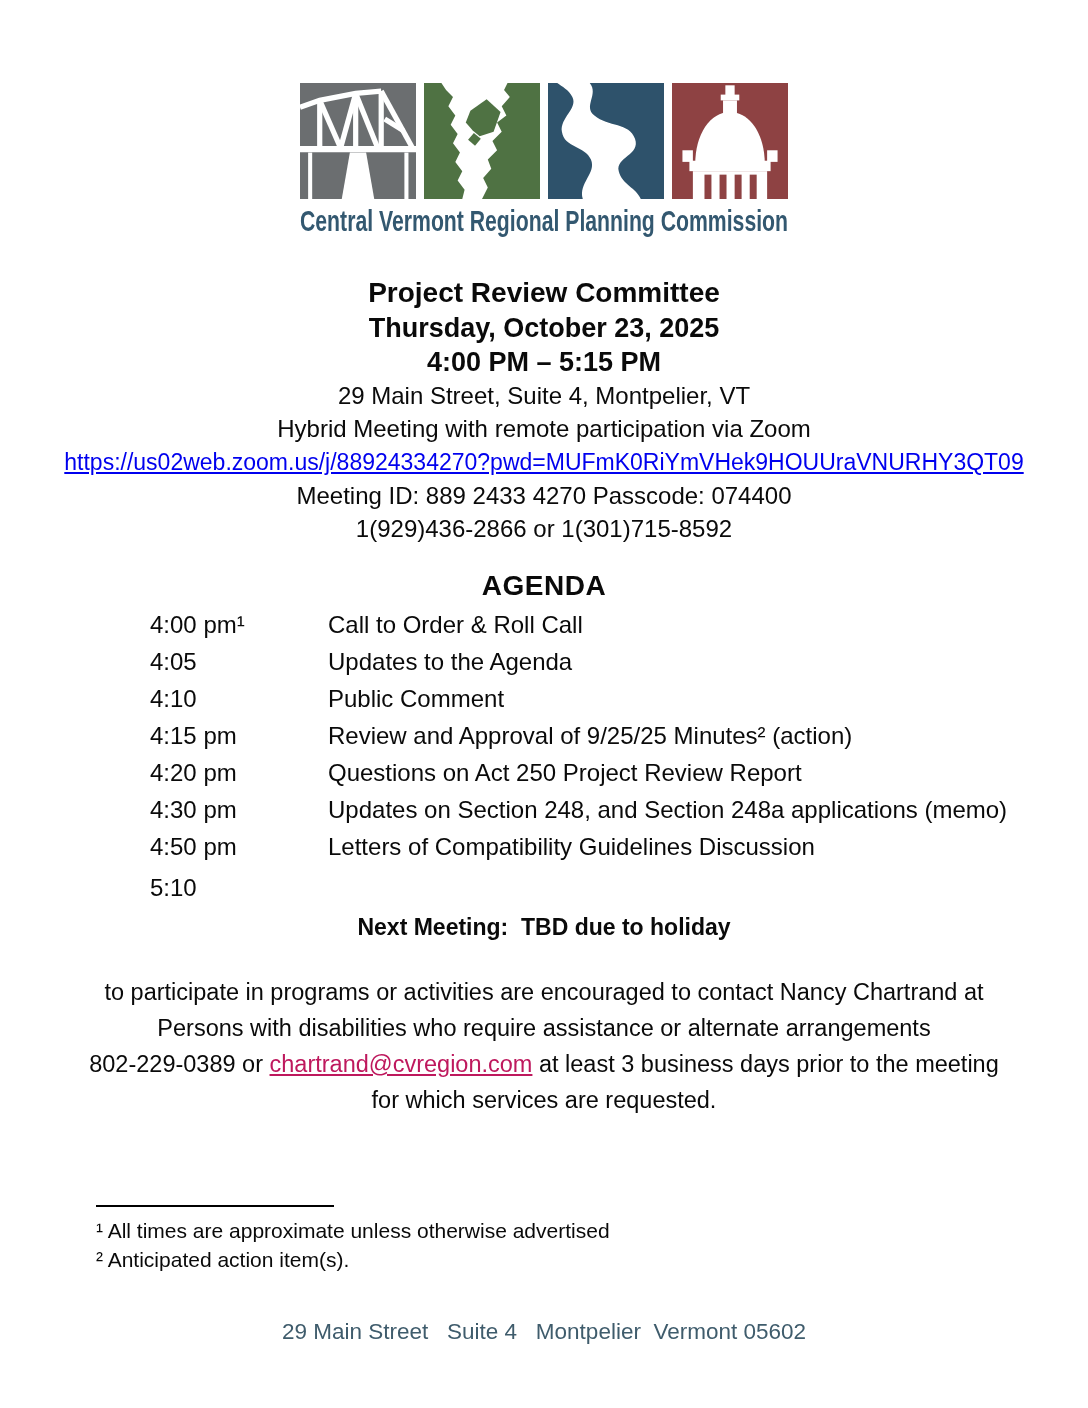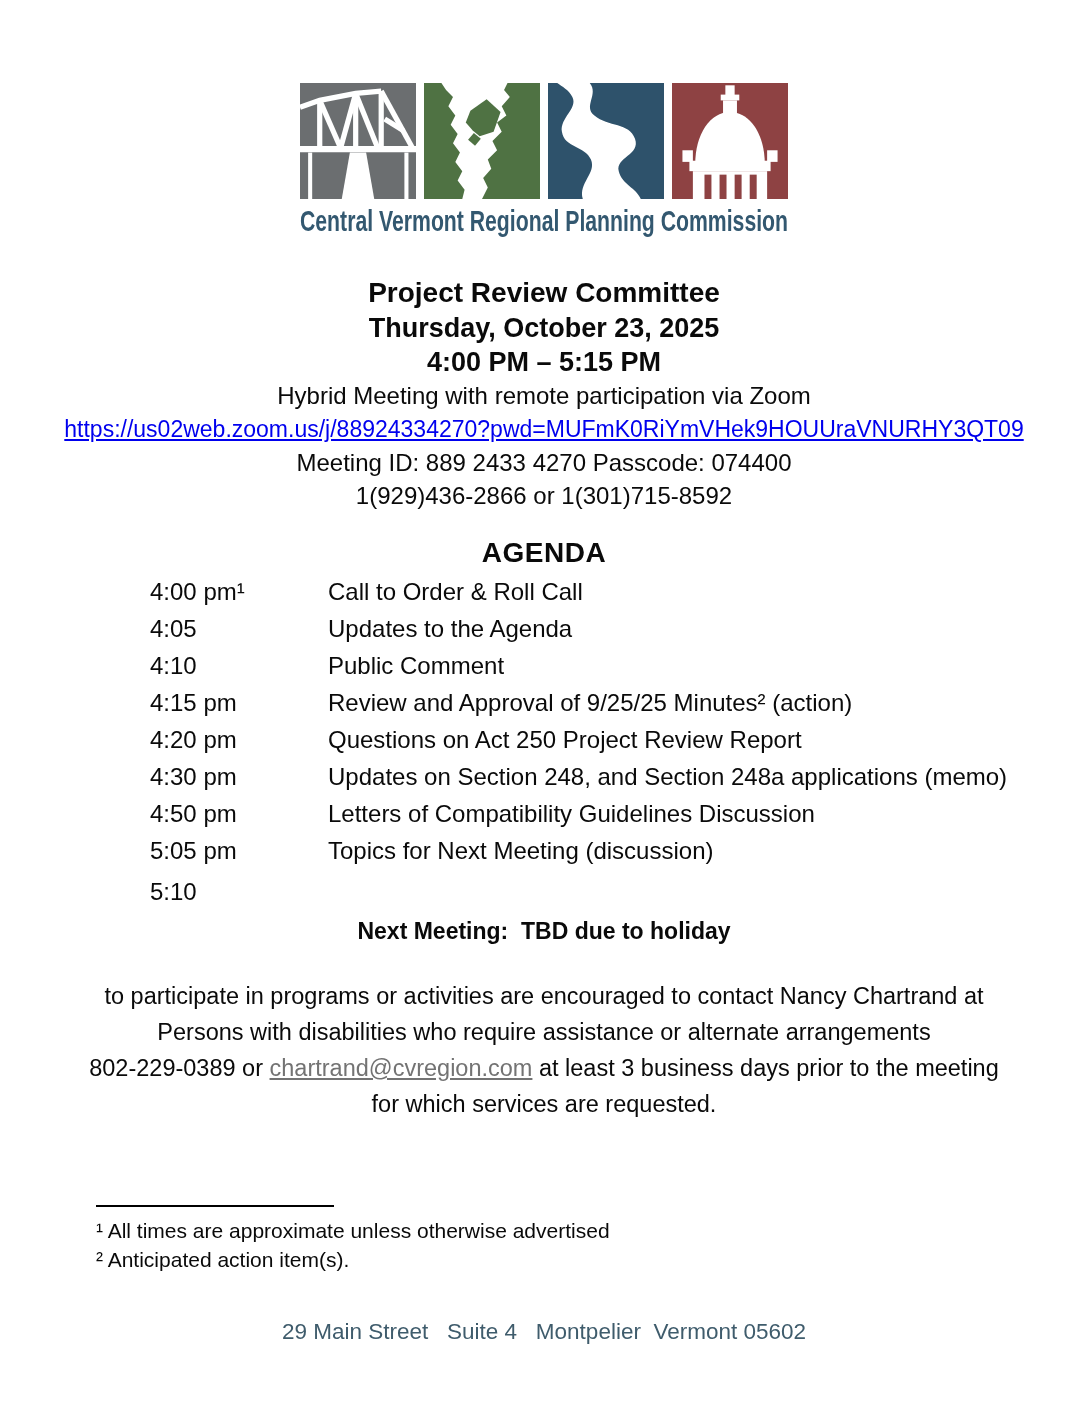--- a/index.html
+++ b/index.html
@@ -59,21 +59,21 @@
     text-align: center;
     font-size: 23px;
     line-height: 30px;
     font-weight: bold;
     white-space: pre-wrap;
   }
 
   
   .accessibility { margin-top: 32px; text-align: center; }
   .acc-line { font-size: 23.5px; line-height: 36px; }
-  .email-link { color: #737373; text-decoration: underline; }
+  .email-link { color: #be185d; text-decoration: underline; }
 
   
   .footnotes { position: absolute; left: 96px; top: 1205px; }
   .footnote-rule {
     width: 238px;
     border-top: 2px solid #000;
     margin-bottom: 9px;
   }
   .footnote { font-size: 21px; line-height: 29px; }
 
@@ -149,20 +149,21 @@
 
     <svg class="wordmark" width="492" height="40" viewBox="0 0 492 40">
       <text x="246" y="29" text-anchor="middle" textLength="488" lengthAdjust="spacingAndGlyphs" font-size="30" font-weight="bold" fill="#335870">Central Vermont Regional Planning Commission</text>
     </svg>
   </header>
 
   <section class="header-block">
     <h1 class="doc-title">Project Review Committee</h1>
     <p class="doc-date">Thursday, October 23, 2025</p>
     <p class="doc-time">4:00 PM – 5:15 PM</p>
+    <p class="hdr-line">29 Main Street, Suite 4, Montpelier, VT</p>
     <p class="hdr-line">Hybrid Meeting with remote participation via Zoom</p>
     <p class="hdr-line">
       <a href="#" class="zoom-link">https://us02web.zoom.us/j/88924334270?pwd=MUFmK0RiYmVHek9HOUUraVNURHY3QT09</a>
     </p>
     <p class="hdr-line">Meeting ID: 889 2433 4270 Passcode: 074400</p>
     <p class="hdr-line">1(929)436-2866 or 1(301)715-8592</p>
   </section>
 
   <section>
     <h2 class="agenda-heading">AGENDA</h2>
@@ -188,24 +189,20 @@
         <span class="agenda-time">4:20 pm</span>
         <span class="agenda-topic">Questions on Act 250 Project Review Report</span>
       </div>
       <div class="agenda-row">
         <span class="agenda-time">4:30 pm</span>
         <span class="agenda-topic">Updates on Section 248, and Section 248a applications (memo)</span>
       </div>
       <div class="agenda-row">
         <span class="agenda-time">4:50 pm</span>
         <span class="agenda-topic">Letters of Compatibility Guidelines Discussion</span>
-      </div>
-      <div class="agenda-row">
-        <span class="agenda-time">5:05 pm</span>
-        <span class="agenda-topic">Topics for Next Meeting (discussion)</span>
       </div>
       <div class="agenda-row row-last">
         <span class="agenda-time">5:10</span>
       </div>
     </div>
 
     <p class="next-meeting">Next Meeting:  TBD due to holiday</p>
   </section>
 
   <section class="accessibility">

